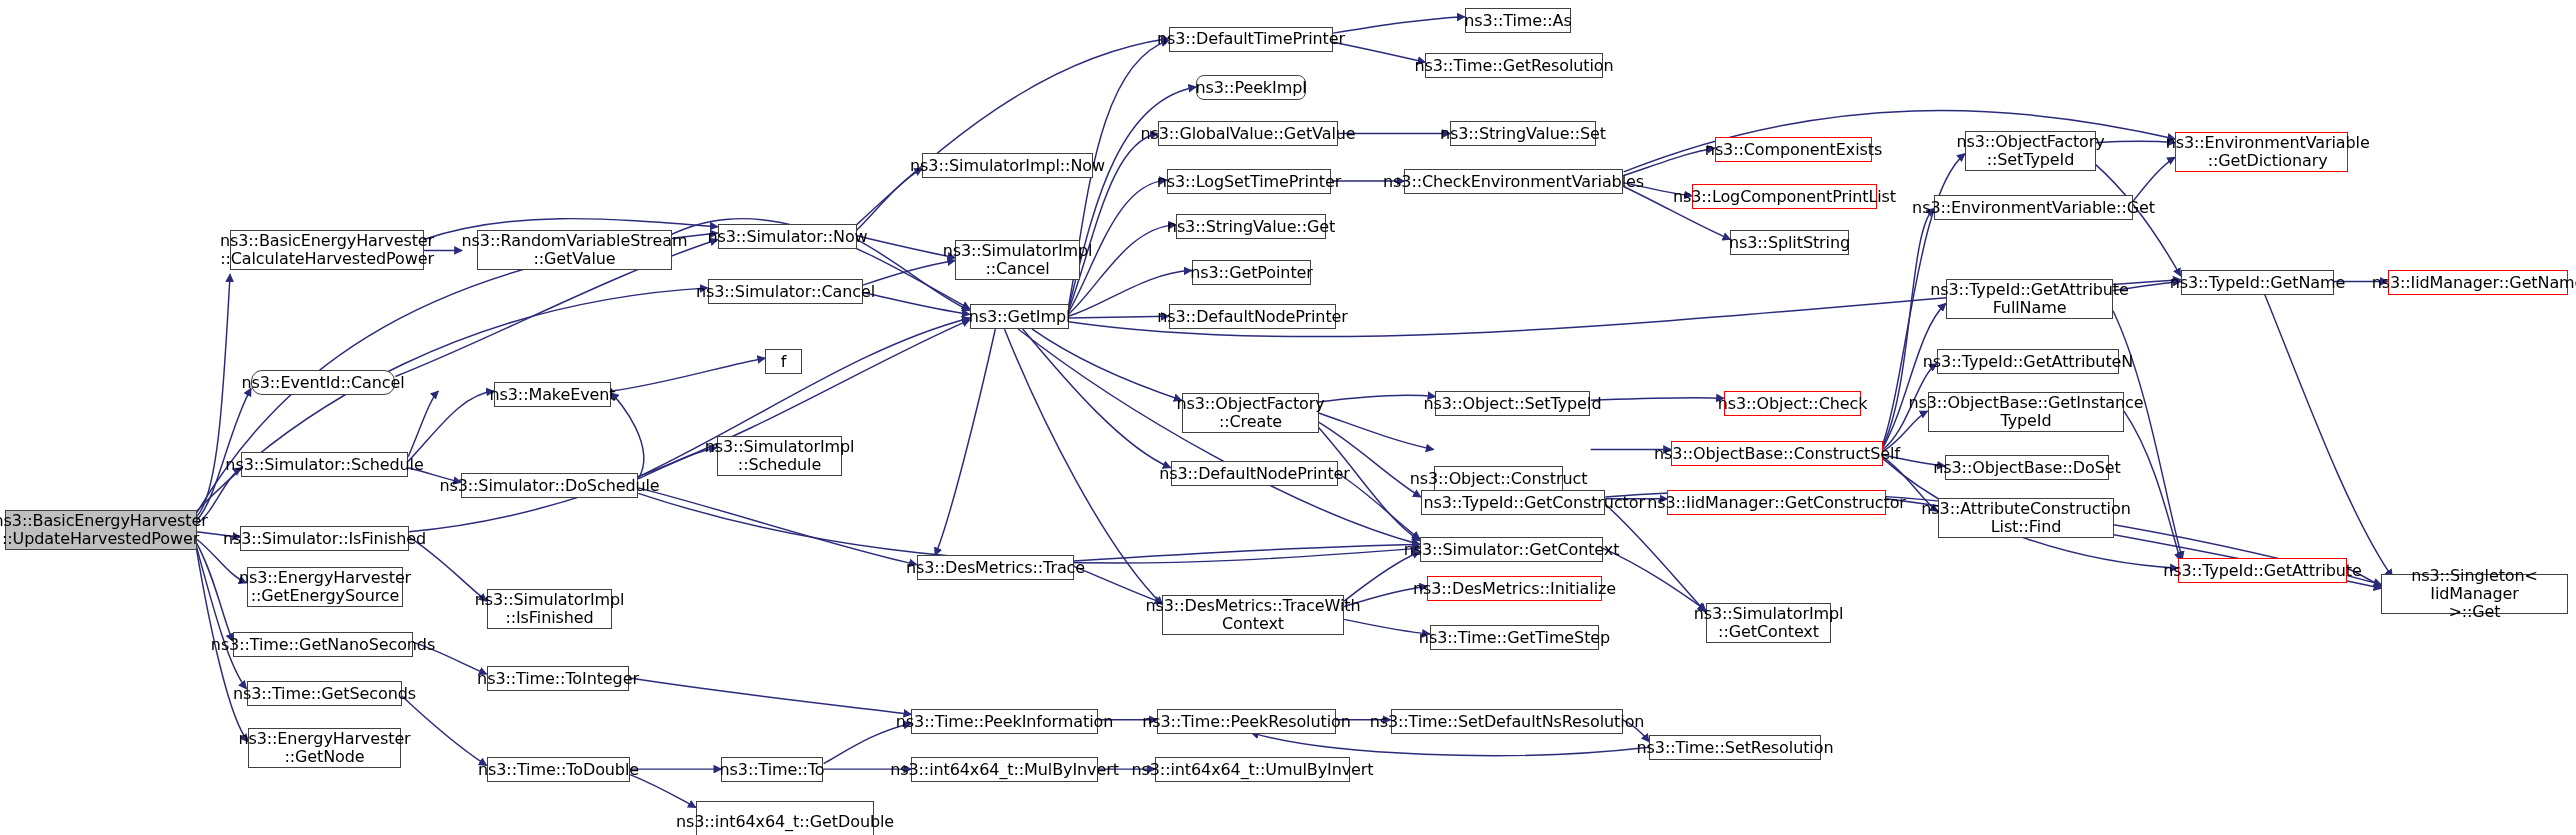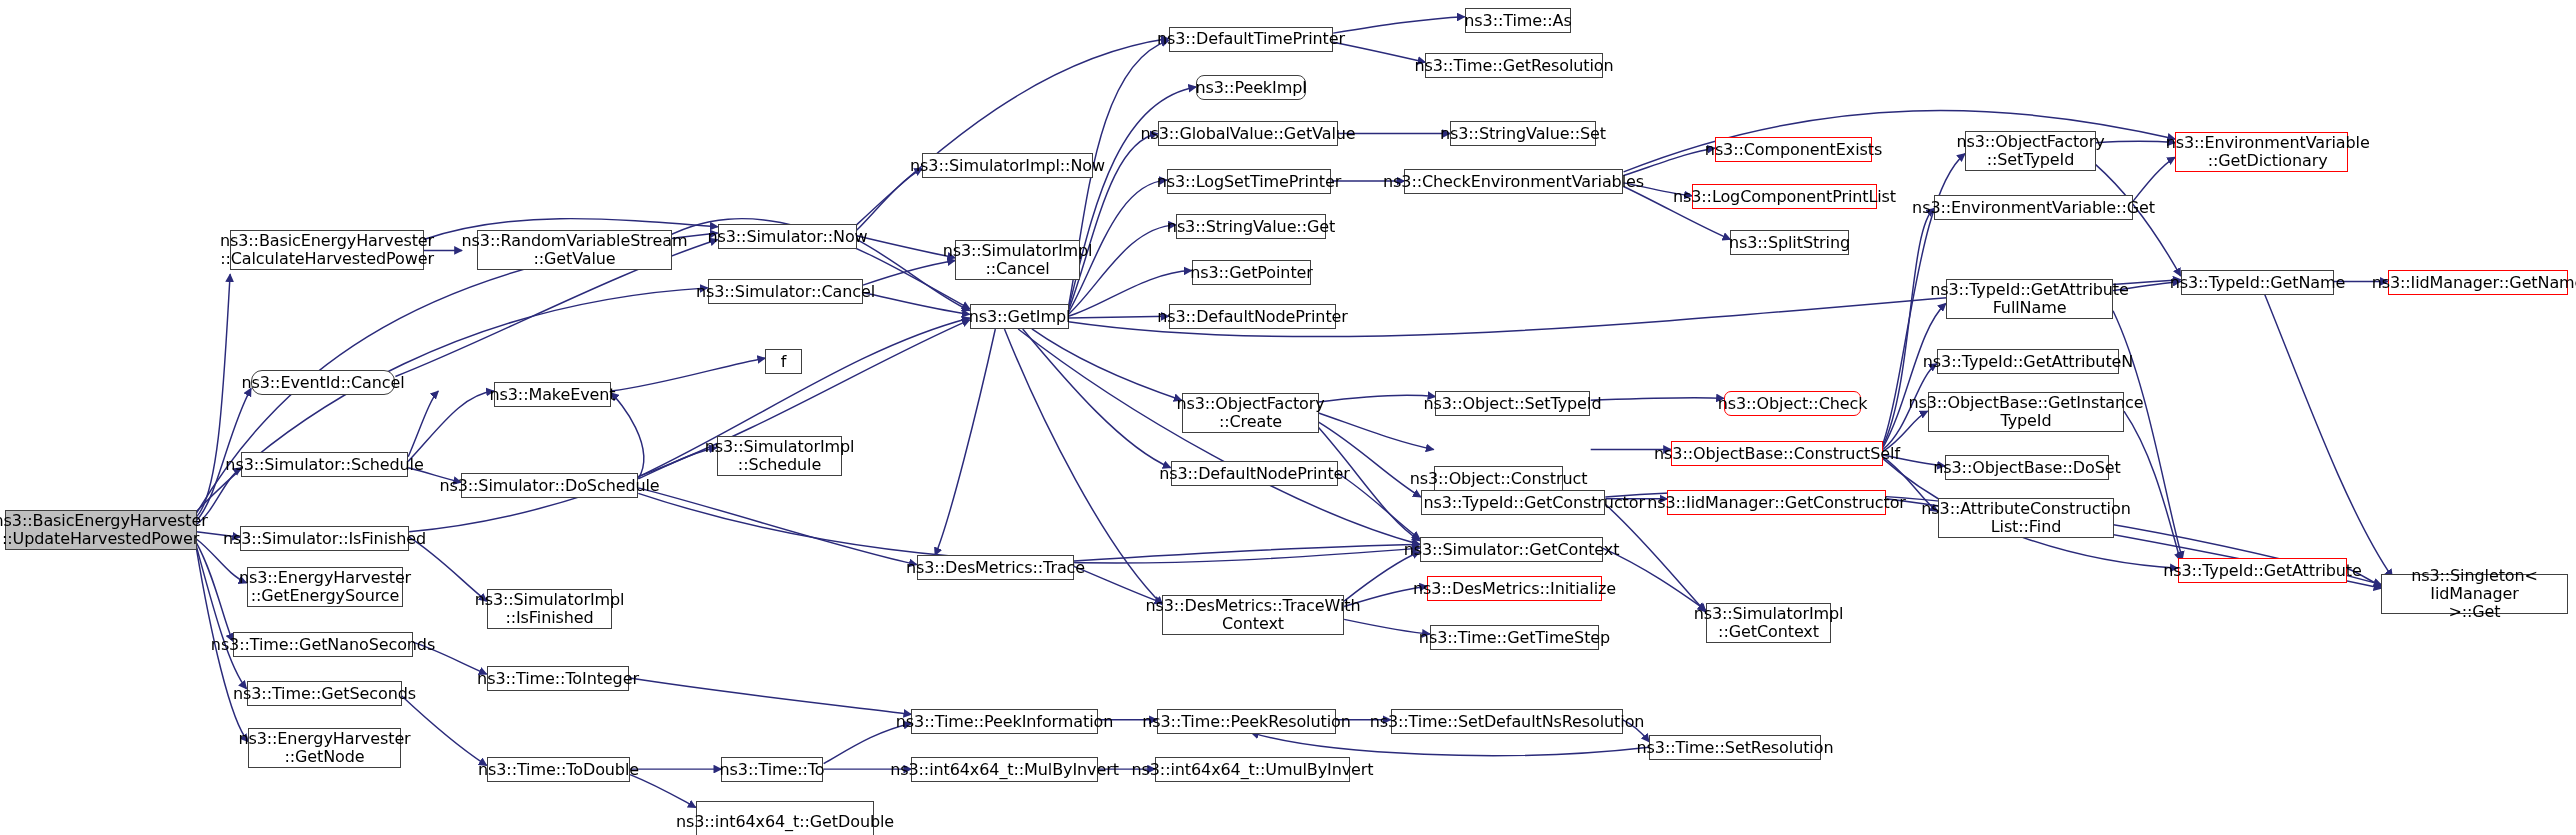--- a/index.html
+++ b/index.html
@@ -222,21 +222,21 @@
 List::Find</div>
       <div class="node red" style="left: 2178px; top: 558px; width: 169px; height: 25px;">ns3::TypeId::GetAttribute</div>
       <div class="node" style="left: 2381px; top: 574px; width: 187px; height: 40px;">ns3::Singleton&lt; IidManager
 &gt;::Get</div>
       <div class="node" style="left: 1182px; top: 393px; width: 137px; height: 40px;">ns3::ObjectFactory
 ::Create</div>
       <div class="node" style="left: 1171px; top: 461px; width: 167px; height: 25px;">ns3::DefaultNodePrinter</div>
       <div class="node" style="left: 1435px; top: 391px; width: 155px; height: 25px;">ns3::Object::SetTypeId</div>
       <div class="node" style="left: 1434px; top: 451px; width: 129px; height: 25px; margin-top: 15px;">ns3::Object::Construct</div>
       <div class="node" style="left: 1421px; top: 490px; width: 184px; height: 25px; padding-left: 46px;">ns3::TypeId::GetConstructor</div>
-      <div class="node red" style="left: 1724px; top: 391px; width: 137px; height: 25px; border-radius: 7px;">ns3::Object::Check</div>
+      <div class="node red" style="left: 1724px; top: 391px; width: 137px; height: 25px;">ns3::Object::Check</div>
       <div class="node red" style="left: 1671px; top: 441px; width: 212px; height: 25px;">ns3::ObjectBase::ConstructSelf</div>
       <div class="node red" style="left: 1667px; top: 490px; width: 219px; height: 25px;">ns3::IidManager::GetConstructor</div>
       <div class="node" style="left: 1420px; top: 537px; width: 183px; height: 25px;">ns3::Simulator::GetContext</div>
       <div class="node" style="left: 1706px; top: 603px; width: 125px; height: 40px;">ns3::SimulatorImpl
 ::GetContext</div>
       <div class="node" style="left: 917px; top: 555px; width: 157px; height: 25px;">ns3::DesMetrics::Trace</div>
       <div class="node" style="left: 1162px; top: 595px; width: 182px; height: 40px;">ns3::DesMetrics::TraceWith
 Context</div>
       <div class="node red" style="left: 1427px; top: 576px; width: 175px; height: 25px;">ns3::DesMetrics::Initialize</div>
       <div class="node" style="left: 1430px; top: 625px; width: 169px; height: 25px;">ns3::Time::GetTimeStep</div>

